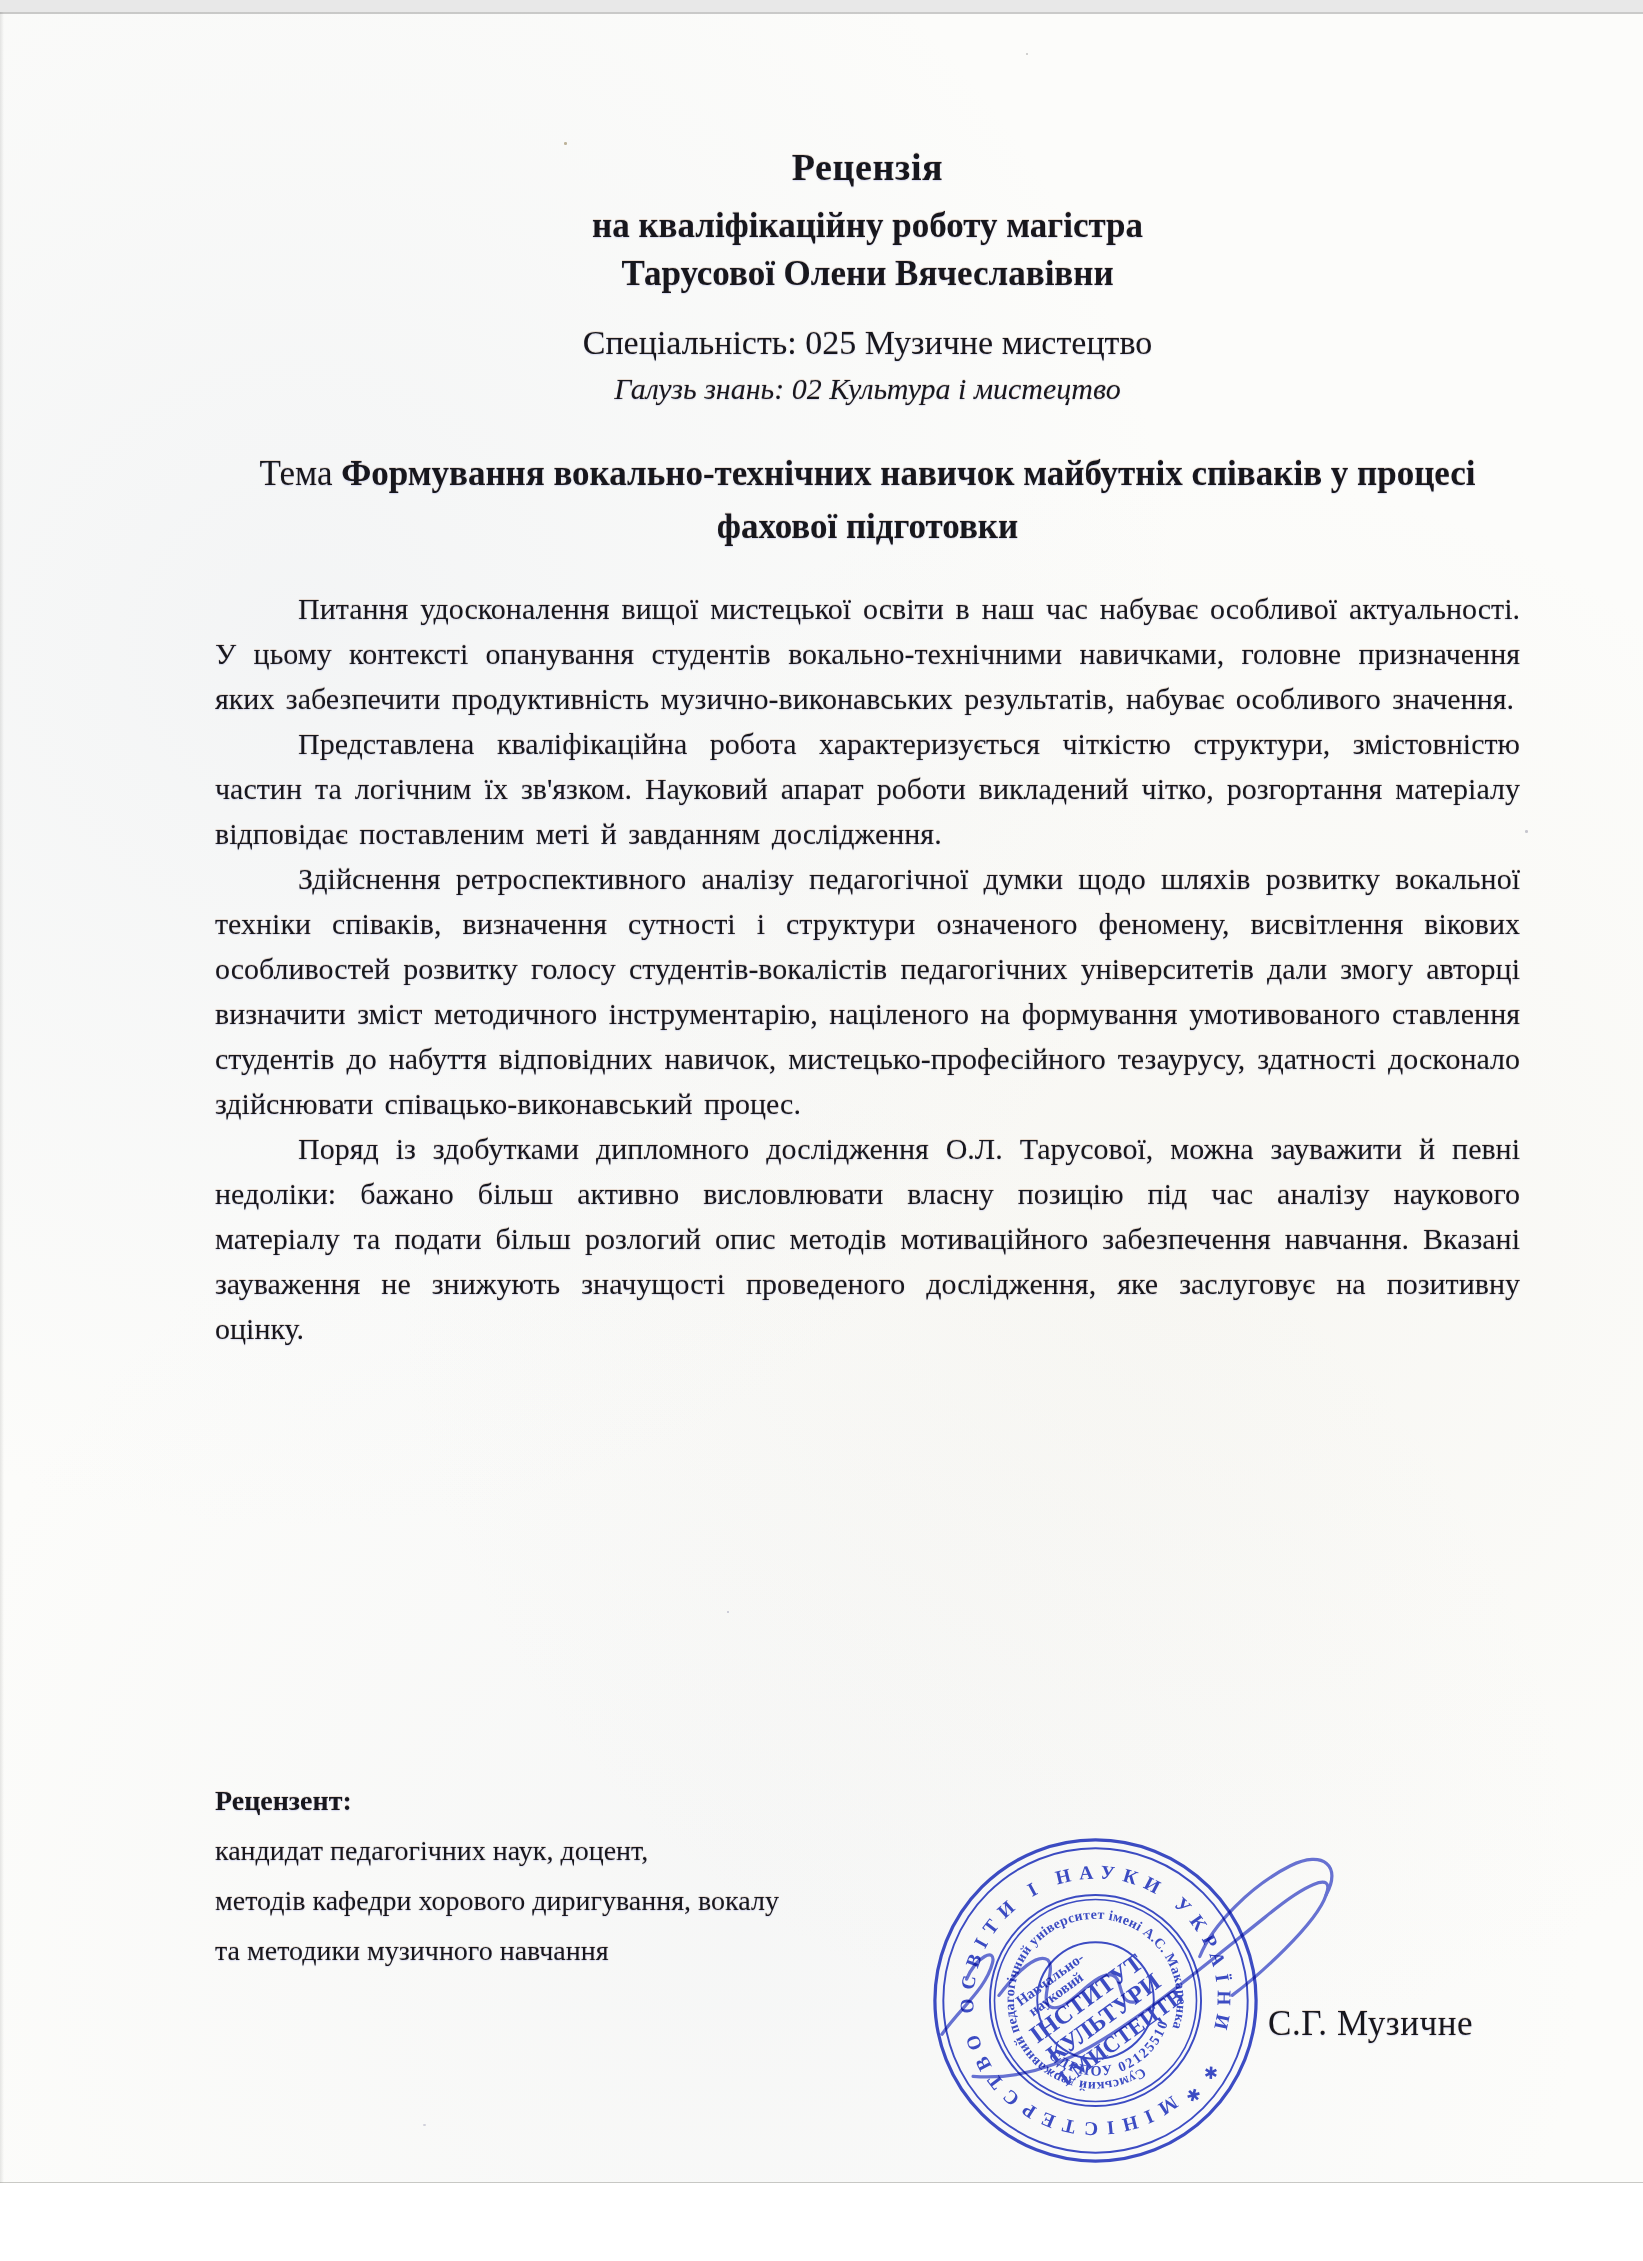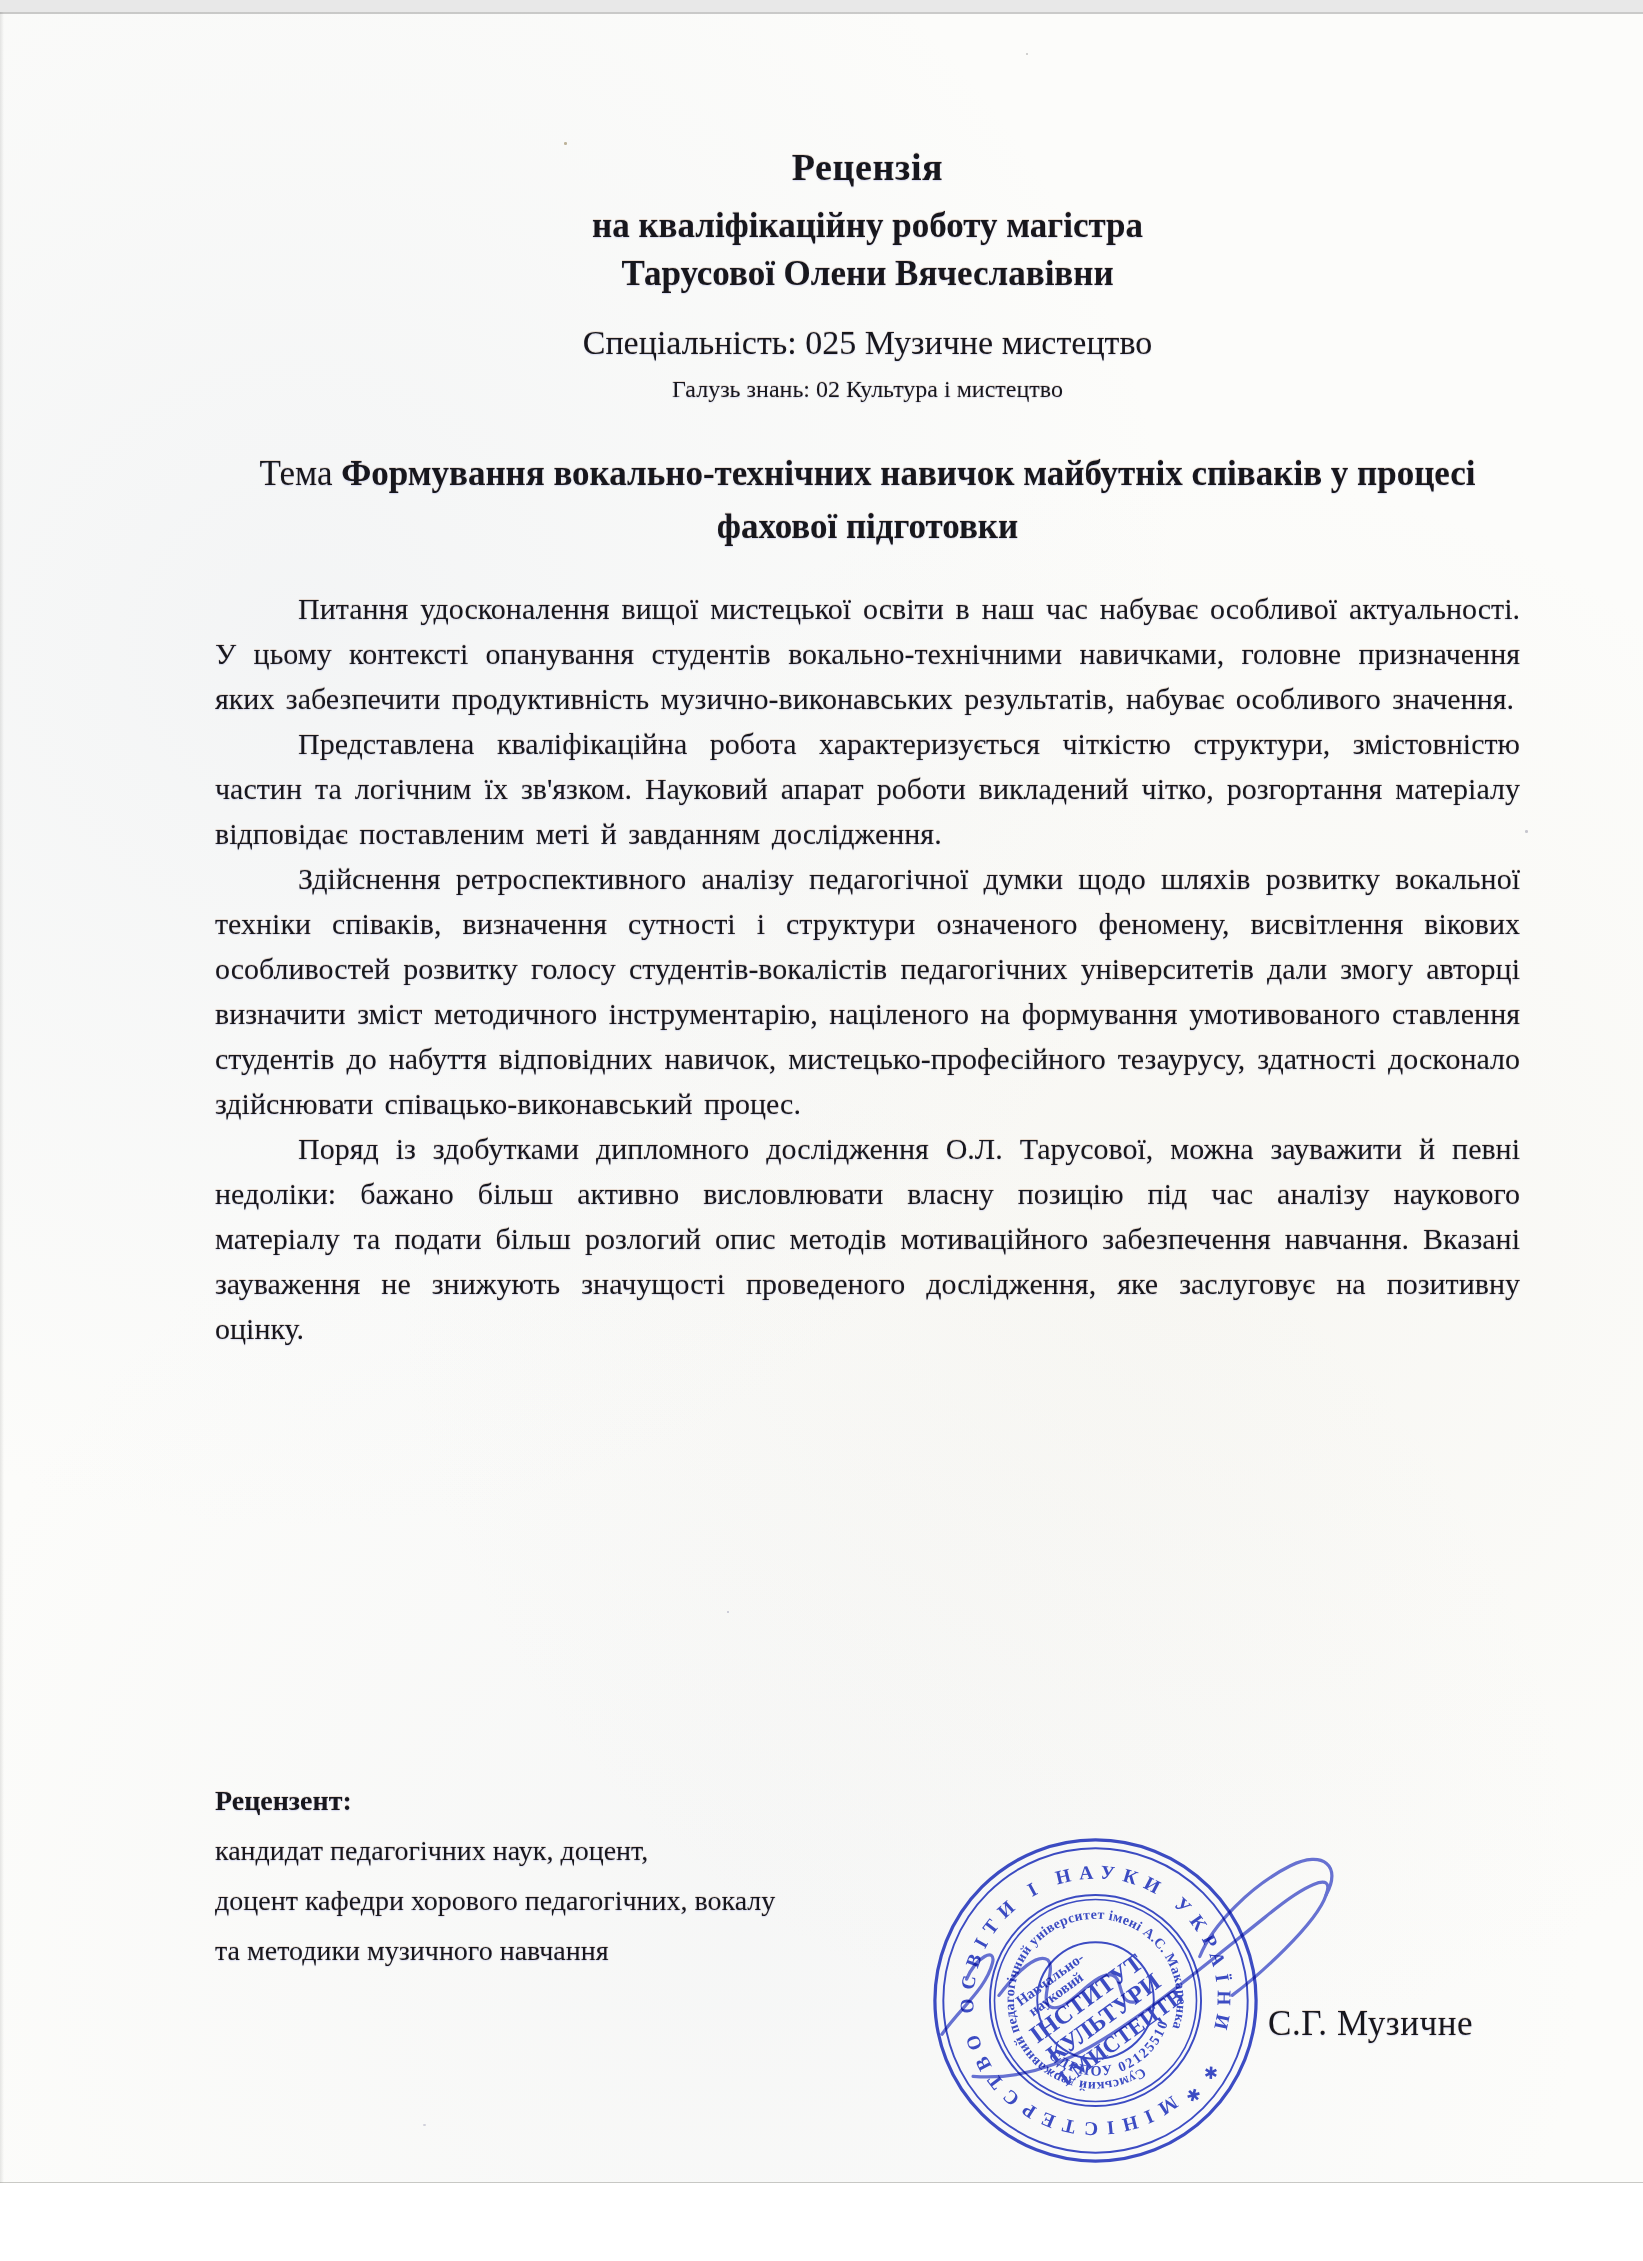--- a/index.html
+++ b/index.html
@@ -25,21 +25,21 @@
   .scanner-strip{position:absolute;left:0;top:2171px;width:100%;height:90px;background:#ffffff;}
   .speck{position:absolute;border-radius:50%;}
 
   
   .content{position:absolute;left:215px;width:1305px;}
   .hdr{top:135px;text-align:center;}
   .hdr .title{font-size:38px;font-weight:bold;line-height:41px;margin-bottom:18px;letter-spacing:0.6px;}
   .hdr .sub1{font-size:35px;font-weight:bold;line-height:39px;margin-bottom:9px;}
   .hdr .sub2{font-size:35px;font-weight:bold;line-height:39px;margin-bottom:31px;}
   .hdr .spec{font-size:34px;line-height:38px;margin-bottom:7.8px;}
-  .hdr .field{font-size:24px;line-height:38px;margin-bottom:39px;}
+  .hdr .field{font-size:30px;line-height:38px;margin-bottom:39px;font-style:italic;}
   .theme{font-size:35px;line-height:53px;width:1290px;margin:0 auto;}
   .theme .theme-label{font-weight:normal;}
   .theme .theme-title{font-weight:bold;}
 
   
   .body-text{top:574px;font-size:30px;line-height:45px;text-align:justify;}
   .body-text p{margin:0;text-indent:83px;word-spacing:3.9px;}
 
   
   .footer{top:1764px;font-size:28px;line-height:50px;}
@@ -81,21 +81,21 @@
   <div class="content body-text ghost" style="position:absolute;">
     <p>Питання удосконалення вищої мистецької освіти в наш час набуває особливої актуальності. У цьому контексті опанування студентів вокально-технічними навичками, головне призначення яких забезпечити продуктивність музично-виконавських результатів, набуває особливого значення.</p>
     <p>Представлена кваліфікаційна робота характеризується чіткістю структури, змістовністю частин та логічним їх зв'язком. Науковий апарат роботи викладений чітко, розгортання матеріалу відповідає поставленим меті й завданням дослідження.</p>
     <p>Здійснення ретроспективного аналізу педагогічної думки щодо шляхів розвитку вокальної техніки співаків, визначення сутності і структури означеного феномену, висвітлення вікових особливостей розвитку голосу студентів-вокалістів педагогічних університетів дали змогу авторці визначити зміст методичного інструментарію, націленого на формування умотивованого ставлення студентів до набуття відповідних навичок, мистецько-професійного тезаурусу, здатності досконало здійснювати співацько-виконавський процес.</p>
     <p>Поряд із здобутками дипломного дослідження О.Л. Тарусової, можна зауважити й певні недоліки: бажано більш активно висловлювати власну позицію під час аналізу наукового матеріалу та подати більш розлогий опис методів мотиваційного забезпечення навчання. Вказані зауваження не знижують значущості проведеного дослідження, яке заслуговує на позитивну оцінку.</p>
   </div>
 
   <div class="content footer ghost" style="position:absolute;">
     <div class="rev-label">Рецензент:</div>
     <div>кандидат педагогічних наук, доцент,</div>
-    <div>доцент кафедри хорового педагогічних, вокалу</div>
+    <div>методів кафедри хорового диригування, вокалу</div>
     <div>та методики музичного навчання</div>
   </div>
 
   <svg class="stamp-svg" width="395" height="395" viewBox="0 0 610 610">
     <g fill="none" stroke="#2c3ec5">
       <circle cx="305" cy="305" r="248" stroke-width="5"></circle>
       <circle cx="305" cy="305" r="235" stroke-width="3"></circle>
       <circle cx="305" cy="305" r="163" stroke-width="3"></circle>
       <circle cx="305" cy="305" r="156" stroke-width="2.5"></circle>
       <circle cx="305" cy="305" r="90" stroke-width="3"></circle>

